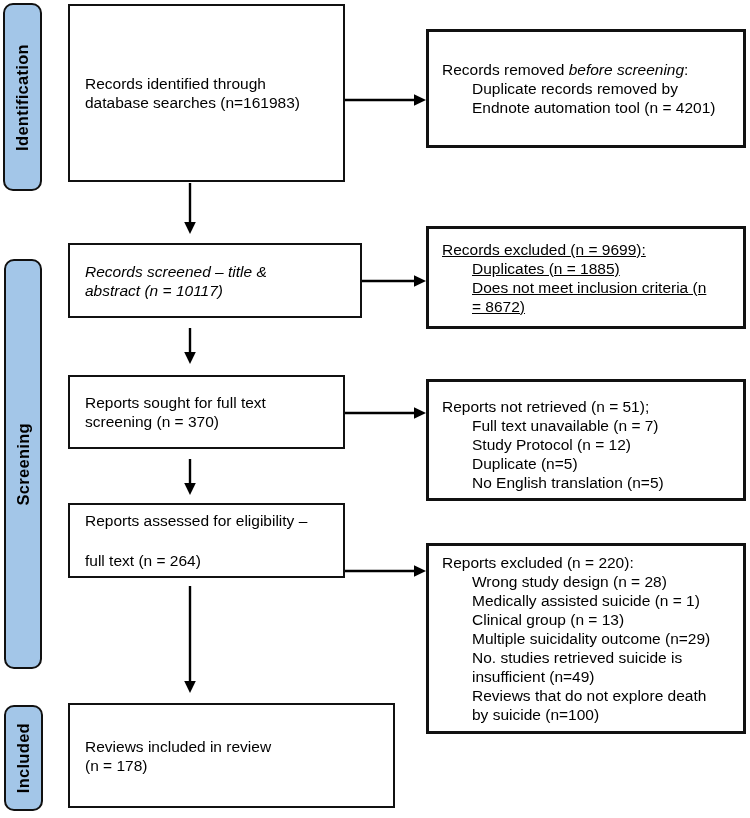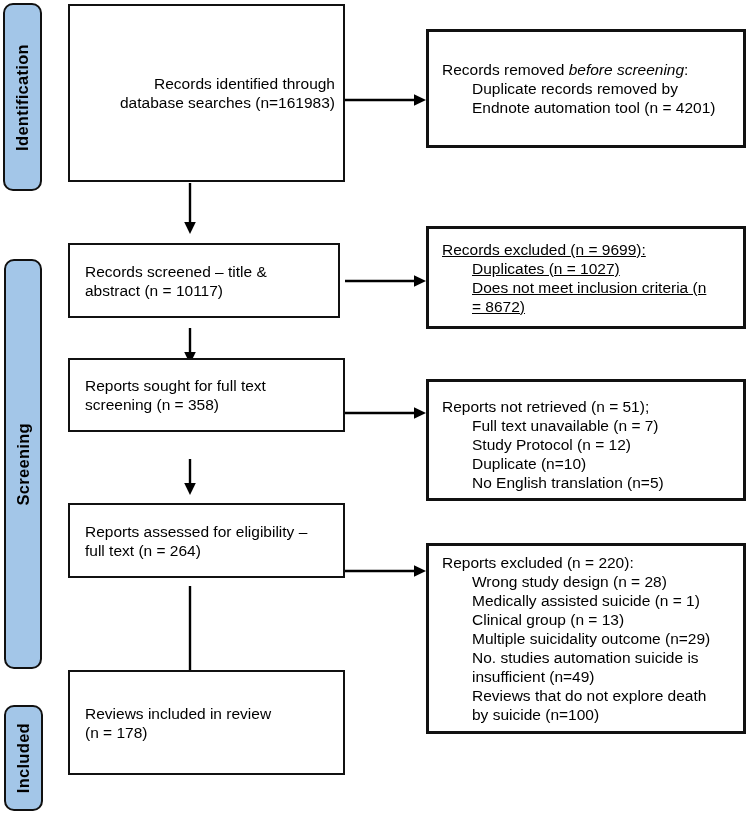--- a/index.html
+++ b/index.html
@@ -103,64 +103,64 @@
   <div class="stage" style="left:3px; top:3px; width:39px; height:188px;">
     <span class="vtext">Identification</span>
   </div>
   <div class="stage" style="left:4px; top:259px; width:38px; height:410px;">
     <span class="vtext">Screening</span>
   </div>
   <div class="stage" style="left:4px; top:705px; width:39px; height:106px;">
     <span class="vtext">Included</span>
   </div>
 
-  <div class="box main" style="left:68px; top:4px; width:277px; height:178px;text-align:right;">
+  <div class="box main" style="left:68px; top:4px; width:277px; height:178px;">
       <div class="line">Records identified through</div>
       <div class="line">database searches (n=161983)</div>
     </div>
-  <div class="box main" style="left:68px; top:243px; width:272px; height:75px;">
+  <div class="box main" style="left:68px; top:243px; width:294px; height:75px;font-style:italic;">
       <div class="line">Records screened – title &amp;</div>
       <div class="line">abstract (n = 10117)</div>
     </div>
-  <div class="box main" style="left:68px; top:358px; width:277px; height:74px;">
+  <div class="box main" style="left:68px; top:375px; width:277px; height:74px;">
       <div class="line">Reports sought for full text</div>
-      <div class="line">screening (n = 358)</div>
+      <div class="line">screening (n = 370)</div>
     </div>
-  <div class="box main" style="left:68px; top:503px; width:277px; height:75px;">
+  <div class="box main" style="left:68px; top:503px; width:277px; height:75px;justify-content:space-between;">
       <div class="line">Reports assessed for eligibility –</div>
       <div class="line">full text (n = 264)</div>
     </div>
-  <div class="box main" style="left:68px; top:670px; width:277px; height:105px;">
+  <div class="box main" style="left:68px; top:703px; width:327px; height:105px;">
       <div class="line">Reviews included in review</div>
       <div class="line">(n = 178)</div>
     </div>
 
   <div class="box side" style="left:426px; top:29px; width:320px; height:119px;">
       <div class="line"><span>Records removed </span><span style="font-style: italic;">before screening</span><span>:</span></div>
       <div class="line indent"><span>Duplicate records removed by</span></div>
       <div class="line indent"><span>Endnote automation tool (n = 4201)</span></div>
     </div>
   <div class="box side" style="left:426px; top:226px; width:320px; height:103px;text-decoration:underline;">
       <div class="line"><span>Records excluded (n = 9699):</span></div>
-      <div class="line indent"><span>Duplicates (n = 1027)</span></div>
+      <div class="line indent"><span>Duplicates (n = 1885)</span></div>
       <div class="line indent"><span>Does not meet inclusion criteria (n</span></div>
       <div class="line indent"><span>= 8672)</span></div>
     </div>
   <div class="box side" style="left:426px; top:379px; width:320px; height:122px;justify-content:flex-end;">
       <div class="line"><span>Reports not retrieved (n = 51);</span></div>
       <div class="line indent"><span>Full text unavailable (n = 7)</span></div>
       <div class="line indent"><span>Study Protocol (n = 12)</span></div>
-      <div class="line indent"><span>Duplicate (n=10)</span></div>
+      <div class="line indent"><span>Duplicate (n=5)</span></div>
       <div class="line indent"><span>No English translation (n=5)</span></div>
     </div>
   <div class="box side" style="left:426px; top:543px; width:320px; height:191px;justify-content:center;">
       <div class="line"><span>Reports excluded (n = 220):</span></div>
       <div class="line indent"><span>Wrong study design (n = 28)</span></div>
       <div class="line indent"><span>Medically assisted suicide (n = 1)</span></div>
       <div class="line indent"><span>Clinical group (n = 13)</span></div>
       <div class="line indent"><span>Multiple suicidality outcome (n=29)</span></div>
-      <div class="line indent"><span>No. studies automation suicide is</span></div>
+      <div class="line indent"><span>No. studies retrieved suicide is</span></div>
       <div class="line indent"><span>insufficient (n=49)</span></div>
       <div class="line indent"><span>Reviews that do not explore death</span></div>
       <div class="line indent"><span>by suicide (n=100)</span></div>
     </div>
 
 </div>
 
 </body></html>

